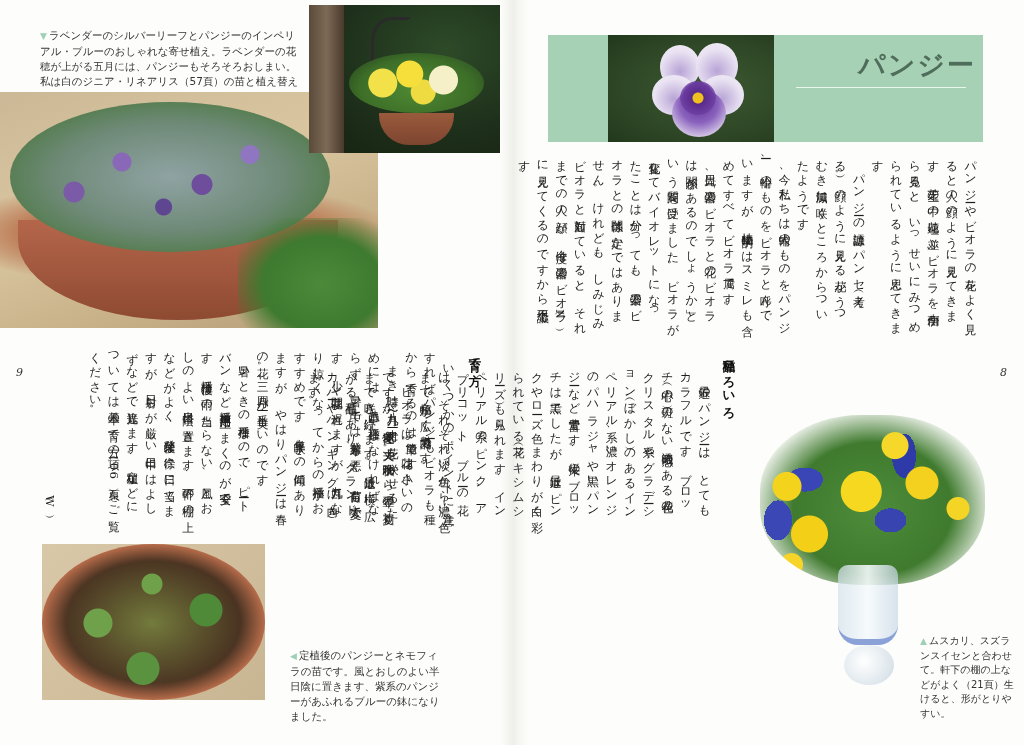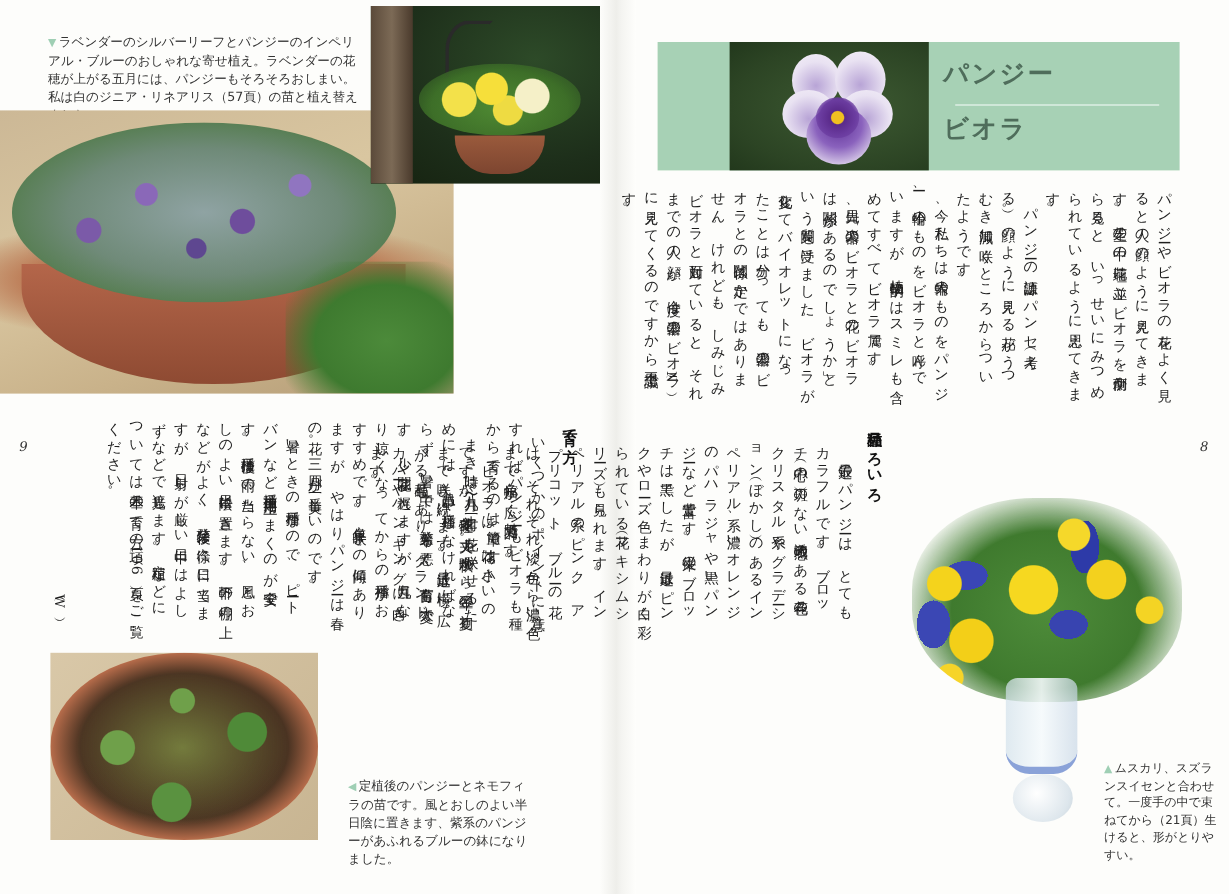--- a/index.html
+++ b/index.html
@@ -70,22 +70,22 @@
 
   
   .banner { position: absolute; left: 548px; top: 35px; width: 435px; height: 107px; background: #a7d1b5; }
   .banner-photo { position: absolute; left: 60px; top: 0; width: 166px; height: 107px;
     background: radial-gradient(ellipse at 60% 50%, #3d5a32 0%, #2c4424 70%, #22381c 100%); }
   .pansy { position: absolute; left: 42px; top: 4px; width: 96px; height: 100px; }
   .pansy .petal { position: absolute; border-radius: 50%; background: radial-gradient(circle at 50% 60%, #b8a4d6 0%, #e9e2f2 60%, #f4f0f8 100%); }
   .pansy .center { position: absolute; left: 30px; top: 42px; width: 36px; height: 34px; border-radius: 50%;
     background: radial-gradient(circle, #f0c020 0 5px, #5a2a8a 6px, #6b3ca0 60%, transparent 100%); }
   .banner-title { position: absolute; left: 238px; top: 0; width: 190px; height: 107px; }
-  .banner-title .t1, .banner-title .t2 { position: absolute; width: 100%; text-align: left;
-    font-family: "DejaVu Sans", "Liberation Sans", sans-serif; font-weight: bold; font-size: 21px;
+  .banner-title .t1, .banner-title .t2 { position: absolute; width: 100%; text-align: right;
+    font-family: "DejaVu Sans", "Liberation Sans", sans-serif; font-weight: bold; font-size: 27px;
     color: #4f6d5b; letter-spacing: 2px; }
   .banner-title .t1 { top: 12px; }
   .banner-title .t2 { top: 58px; }
   .banner-title .rule { position: absolute; left: 10px; right: 10px; top: 52px; height: 1px; background: #eaf5ee; }
 
   
   .vtext { position: absolute; writing-mode: vertical-rl; font-size: 11.8px; line-height: 18.6px;
     letter-spacing: 1.2px; color: #1e1e1e; white-space: pre-wrap; }
   .vhead { position: absolute; writing-mode: vertical-rl; font-family: "DejaVu Sans", "Liberation Sans", sans-serif;
     font-weight: bold; font-size: 12.5px; color: #111; letter-spacing: 1px; }
@@ -168,21 +168,20 @@
       <div class="petal" style="left:46px; top:4px; width:42px; height:46px;"></div>
       <div class="petal" style="left:2px; top:36px; width:44px; height:40px;"></div>
       <div class="petal" style="left:50px; top:36px; width:44px; height:40px;"></div>
       <div class="petal" style="left:22px; top:50px; width:54px; height:48px; background: radial-gradient(circle at 50% 30%, #5e3096 0%, #8a62bd 45%, #d8cbe8 80%, #efe9f5 100%);"></div>
       <div class="center"></div>
     </div>
   </div>
   <div class="banner-title">
     <div class="t1">パンジー</div>
     <div class="rule"></div>
-    <div class="t2">ビオラ</div>
   </div>
 </div>
 
 <div class="vtext" style="left:548px; top:152px; width:432px; height:178px;">パンジーやビオラの花をよく見ると人の顔のように見えてきます。芝生の中の花壇に並ぶビオラを南側から見ると、いっせいにみつめられているように思えてきます。
 　パンジーの語源はパンセ（考える）。顔のように見える花がうつむき加減に咲くところからついたようです。
 　今、私たちは大輪のものをパンジー、小輪のものをビオラと呼んでいますが、植物学的にはスミレも含めてすべてビオラ属です。
 　先日、「楽器のビオラと花のビオラは関係があるのでしょうか」という質問を受けました。ビオラが変化してバイオレットになったことは分かっても、楽器のビオラとの関係は定かではありません。けれども、しみじみビオラと対面していると、それまでの人の顔が、今度は楽器のビオラに見えてくるのですから不思議です。</div>
 <div class="vtext" style="left:548px; top:308px; width:20px; height:26px; font-size:11px;">（N）</div>
 
 <div class="page-num" style="left:1000px; top:366px;">8</div>
@@ -191,14 +190,14 @@
 <div class="vtext" style="left:548px; top:364px; width:166px; height:152px;">　最近のパンジーは、とてもカラフルです。ブロッチ（中心の斑）のない透明感のある花色のクリスタル系やグラデーション（ぼかし）のあるインペリアル系、濃いオレンジのパハラジャや黒いパンジーなど豊富です。従来のブロッチは黒でしたが、最近はピンクやローズ色、まわりが白く彩られている花（マキシムシリーズ）も見られます。インペリアル系のピンク、アプリコット、ブルーの花は、それぞれ淡い色から濃い色まで色幅が広く魅力的です。
 　ビオラは、花は小さいのですが、多花性で丈夫。晩秋から翌年の初夏まで咲き続けます。最近は横に広がる品種もあり、グランドカバーやハンギングに向きます。</div>
 
 <div class="photo photo-bouquet">
   <div class="bq-flowers"></div>
   <div class="bq-vase"></div>
   <div class="bq-base"></div>
 </div>
 
 <div class="caption" style="left:920px; top:634px; width:96px; font-size:10px; line-height:14.5px;">
-  <span class="tri">▲</span><span>ムスカリ、スズランスイセンと合わせて。一度手の中で束ねてから（21頁）生けると、形がとりやすい。</span>
+  <span class="tri">▲</span><span>ムスカリ、スズランスイセンと合わせて。軒下の棚の上などがよく（21頁）生けると、形がとりやすい。</span>
 </div>
 
 </body></html>

